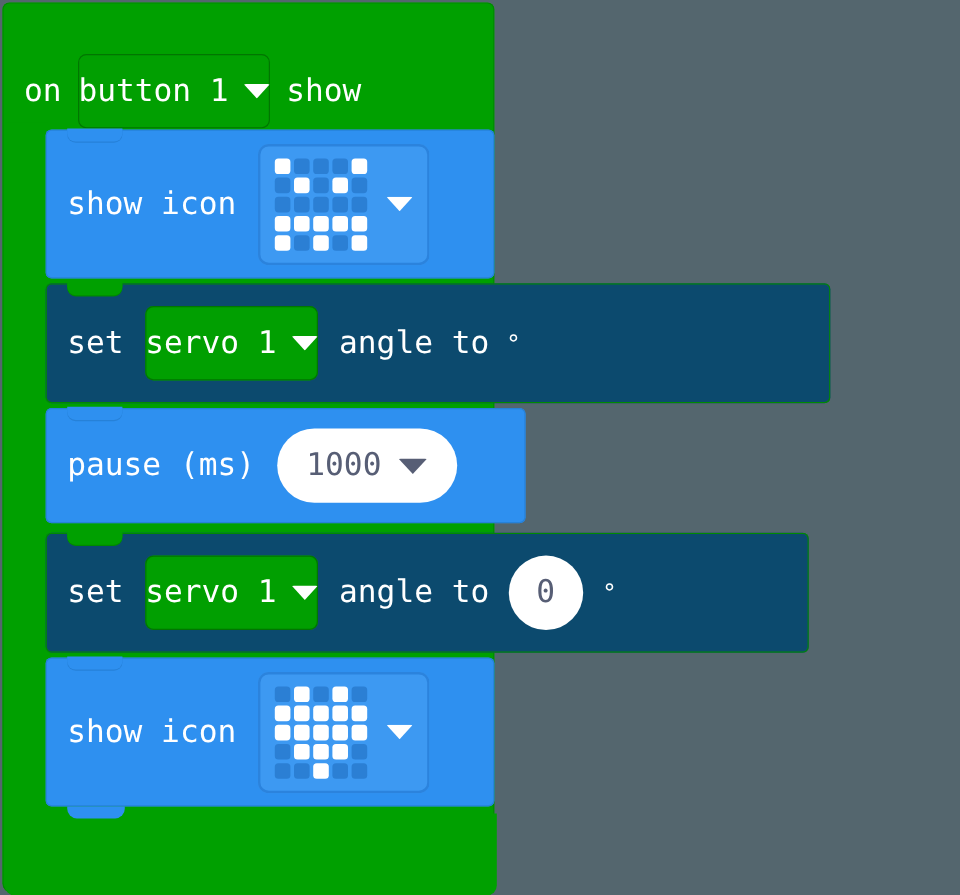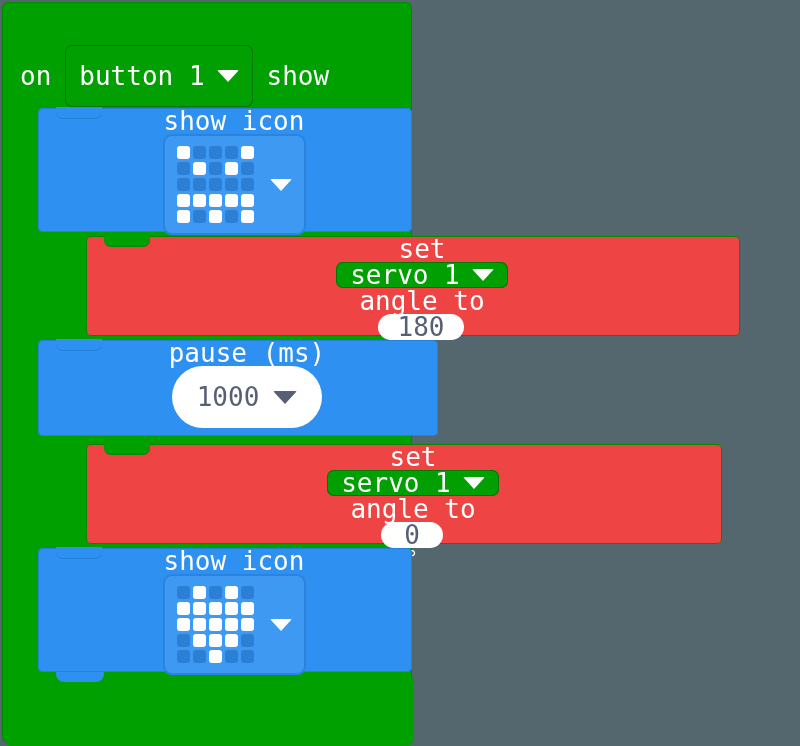--- a/index.html
+++ b/index.html
@@ -38,23 +38,22 @@
     position:absolute;left:2px;top:100px;width:36px;height:588px;
     background:#00a000;
   }
 
   
   .blk{
     position:absolute;
     border-radius:5px;
     display:flex;align-items:center;
     box-sizing:border-box;
-    flex-direction:column;
-  }
-  .blk.green{background:#ef4444;box-shadow:inset 0 0 0 1px #008a00;margin-left:48px;}
+  }
+  .blk.green{background:#0c4a6e;box-shadow:inset 0 0 0 1px #008a00;}
   .blk.blue{background:#2e90f0;box-shadow:inset 0 0 0 1px #2681d8;}
 
   
   .tab{
     position:absolute;top:-1px;left:18px;width:46px;height:11px;
     border-radius:0 0 7px 7px;
     z-index:3;
   }
   .tab.green{background:#00a000;box-shadow:0 1px 0 0 #008a00;}
   .tab.blue{background:#2e90f0;box-shadow:0 1px 0 0 #2681d8;}
@@ -65,21 +64,21 @@
     letter-spacing:0px;
     white-space:nowrap;
     line-height:1;
     user-select:none;
   }
   .lbl.deg{font-size:20px;}
 
   
   .field-drop{
     display:flex;align-items:center;gap:12px;
-    padding:0 14px;height:62px;
+    padding:0 0;height:62px;
     border-radius:7px;
     box-sizing:border-box;
   }
   .field-drop.green{background:#019f01;box-shadow:inset 0 0 0 1px #017601;}
   .field-drop .fv{color:#fff;font-size:26px;white-space:nowrap;line-height:1;}
 
   .caret{
     width:0;height:0;
     border-left:11px solid transparent;
     border-right:11px solid transparent;
@@ -185,21 +184,20 @@
   </div>
 
   <div class="blk green" style="left:38px;top:236px;width:654px;height:100px;">
     <div class="tab green"></div>
     <span class="lbl" style="margin-left:18px;">set</span>
     <span class="field-drop green" style="margin-left:18px;">
       <span class="fv">servo 1</span>
       <span class="caret"></span>
     </span>
     <span class="lbl" style="margin-left:18px;">angle to</span>
-    <span class="field-num wide" style="margin-left:16px;">180</span>
     <span class="lbl deg" style="margin-left:14px;">°</span>
   </div>
 
   <div class="blk blue" style="left:38px;top:340px;width:400px;height:96px;">
     <div class="tab blue"></div>
     <span class="lbl" style="margin-left:18px;">pause (ms)</span>
     <span class="field-num ms" style="margin-left:18px;">
       <span>1000</span>
       <span class="caret dark"></span>
     </span>

